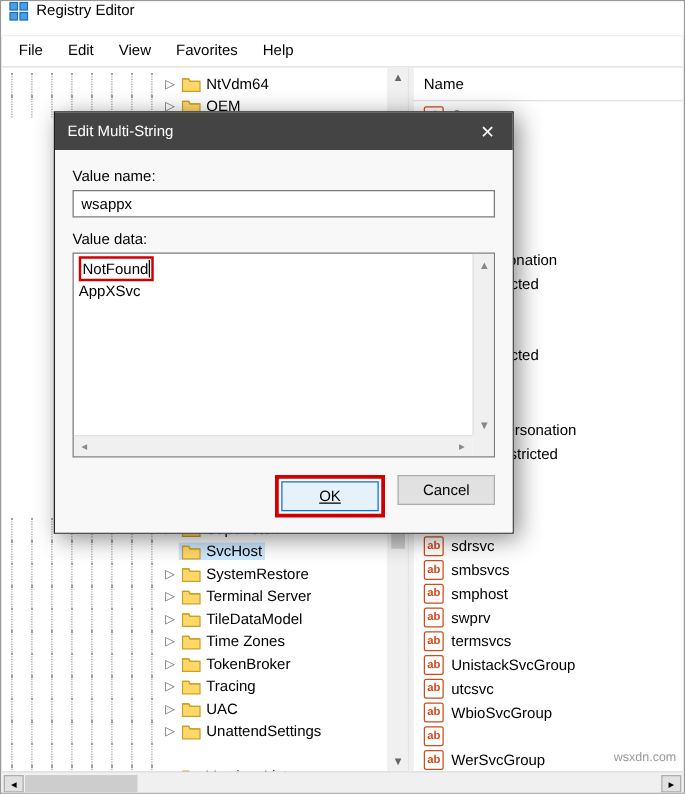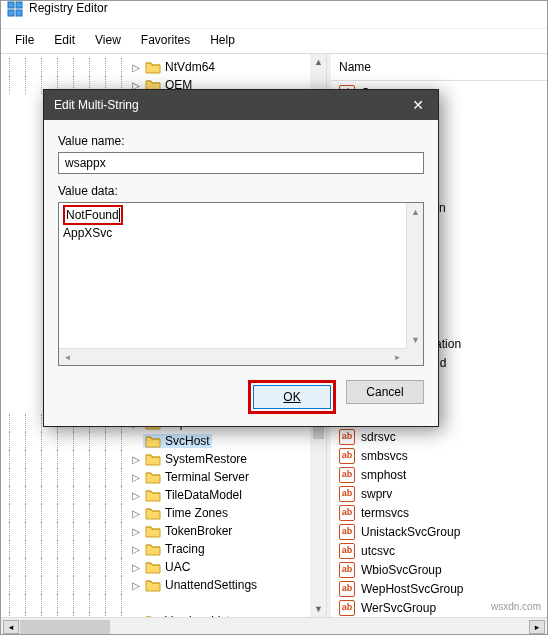--- a/index.html
+++ b/index.html
@@ -166,21 +166,21 @@
   
   .splitter {
     width: 4px;
     background: #f0f0f0;
     cursor: col-resize;
   }
   
   .dialog {
     position: absolute;
     left: 42px; top: 88px;
-    width: 396px;
+    width: 368px;
     background: #fff;
     box-shadow: 4px 4px 18px rgba(0,0,0,0.45);
     border: 1px solid #222;
   }
   .dialog .dlg-title {
     background: #444;
     color: #fff;
     height: 30px;
     display: flex; align-items: center;
     padding: 0 10px;
@@ -635,21 +635,20 @@
         <div class="right-item">
           <span class="reg-icon">ab</span>
           <span>utcsvc</span>
         </div>
         <div class="right-item">
           <span class="reg-icon">ab</span>
           <span>WbioSvcGroup</span>
         </div>
         <div class="right-item">
           <span class="reg-icon">ab</span>
-          <span>WepHostSvcGroup</span>
         </div>
         <div class="right-item">
           <span class="reg-icon">ab</span>
           <span>WerSvcGroup</span>
         </div>
       </div>
   </div>
 </div>
 
 <div class="bottom-scroll">

